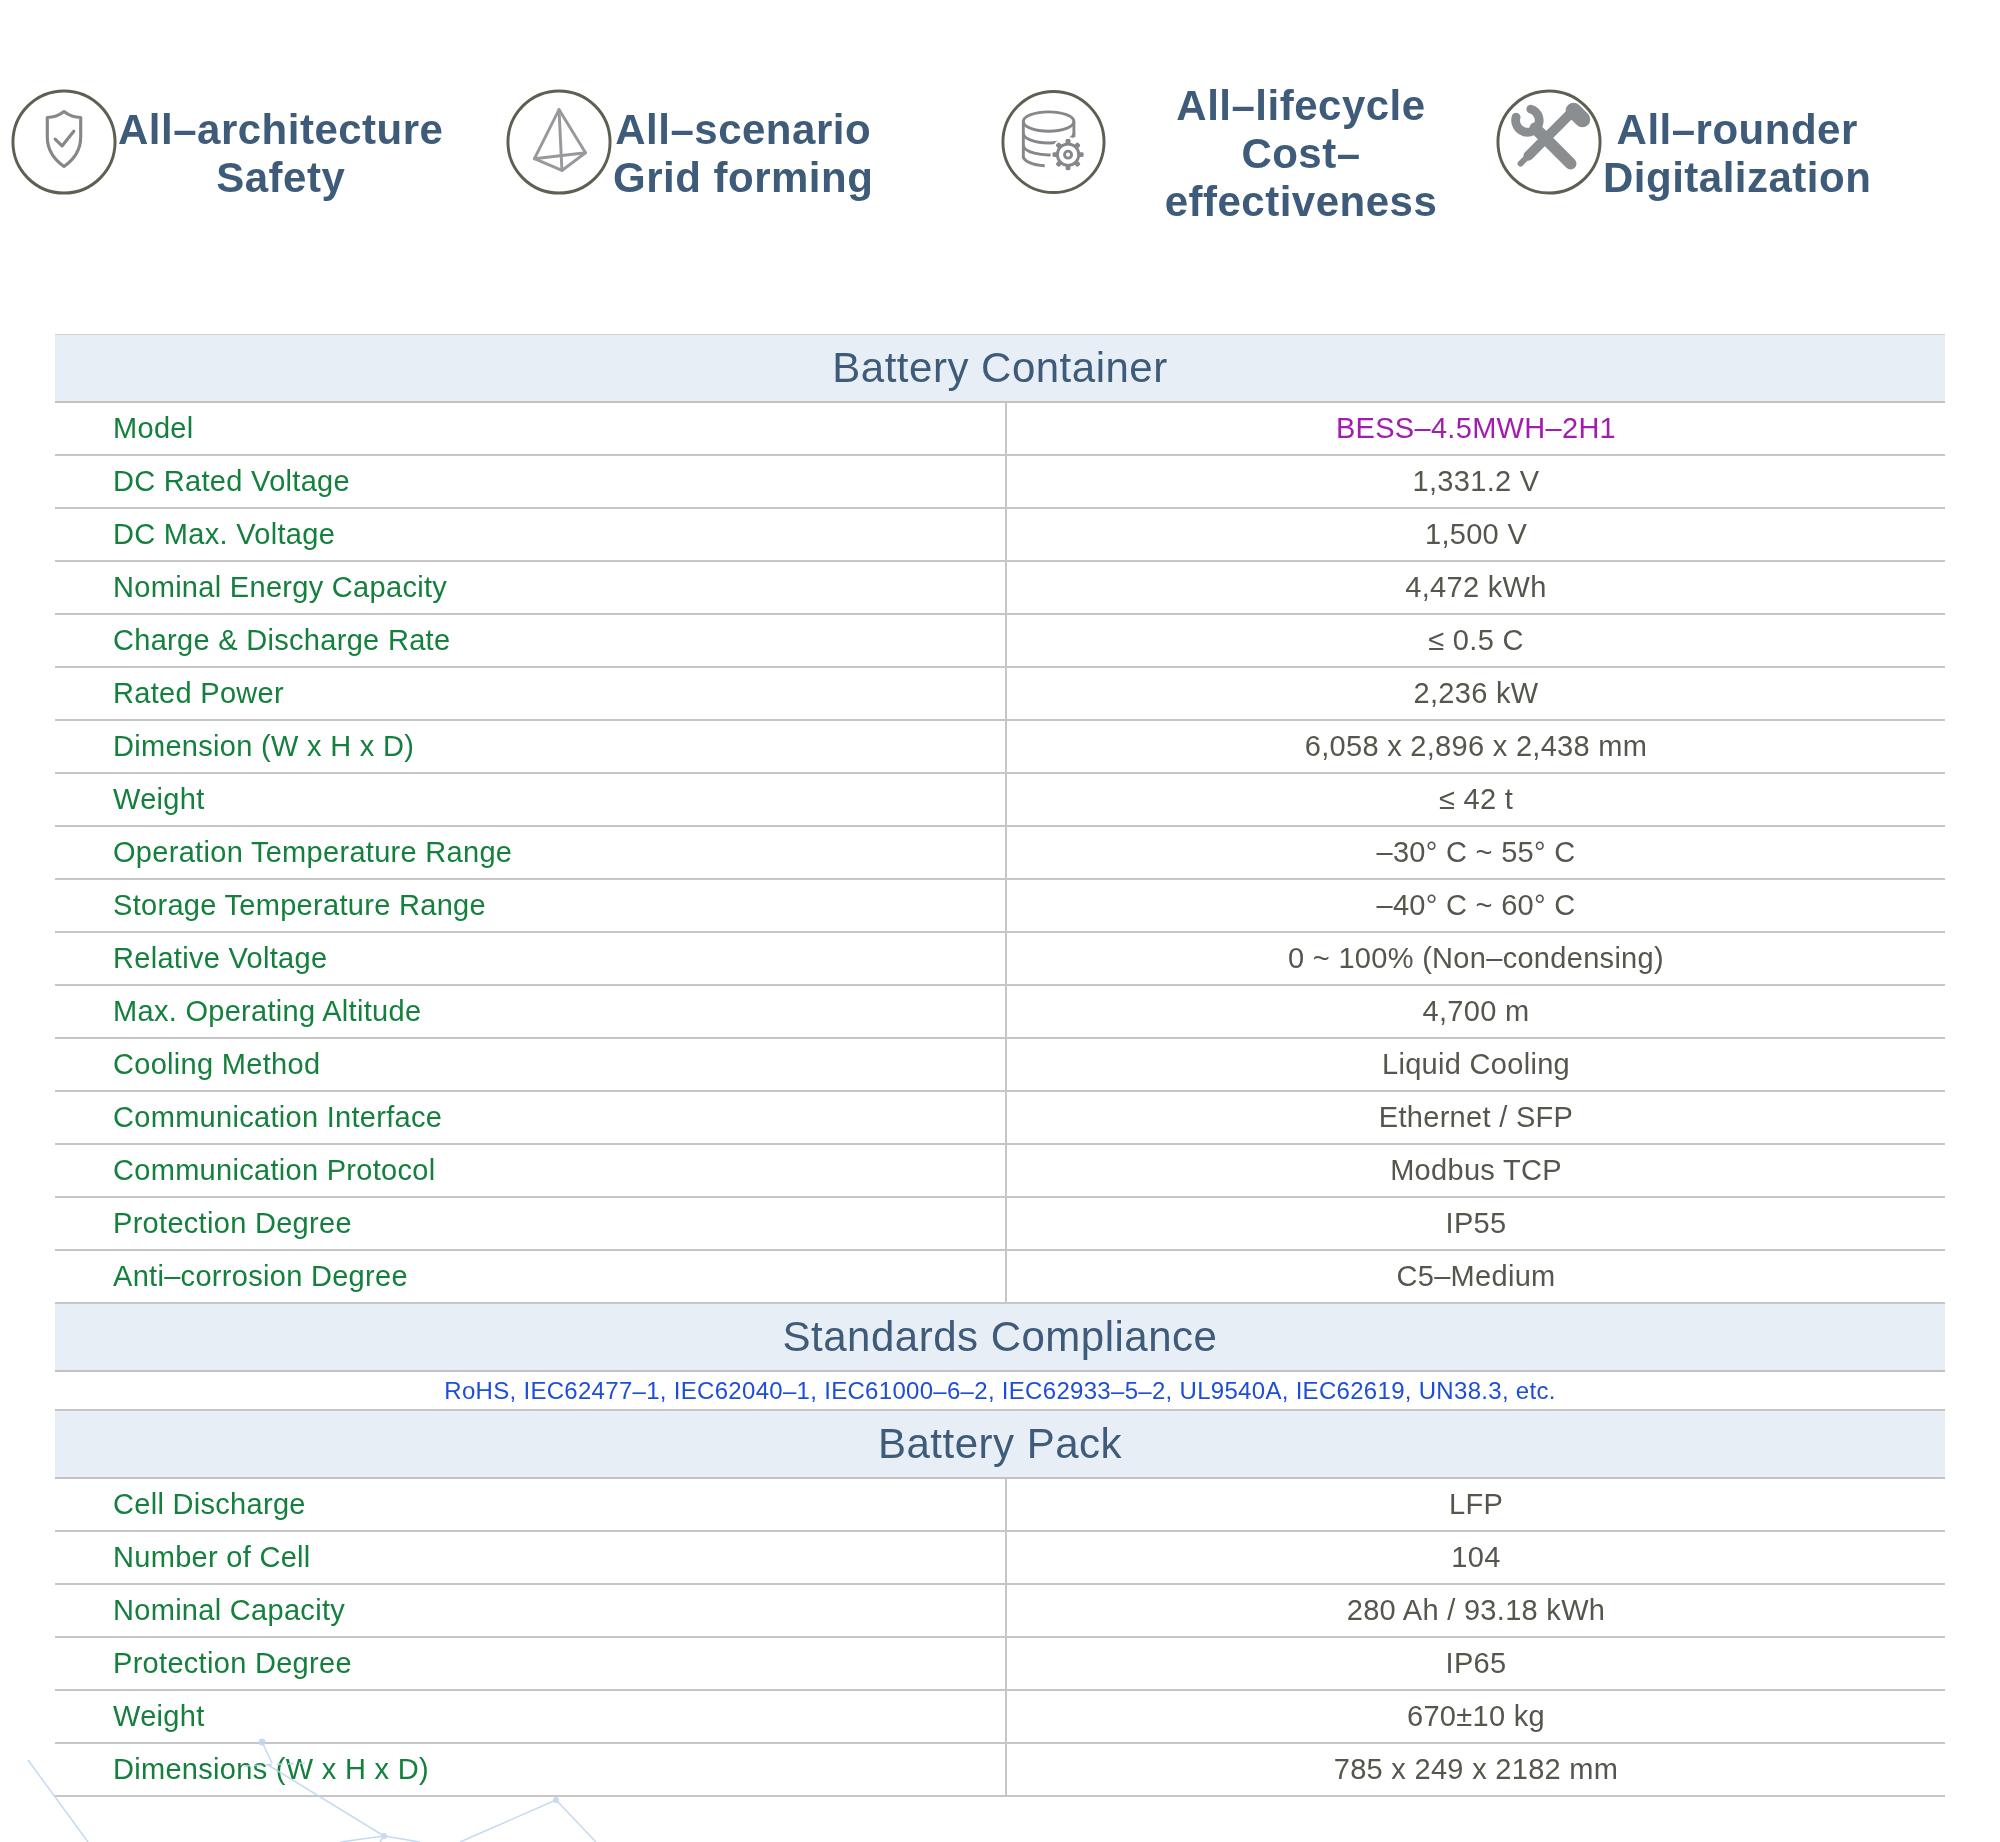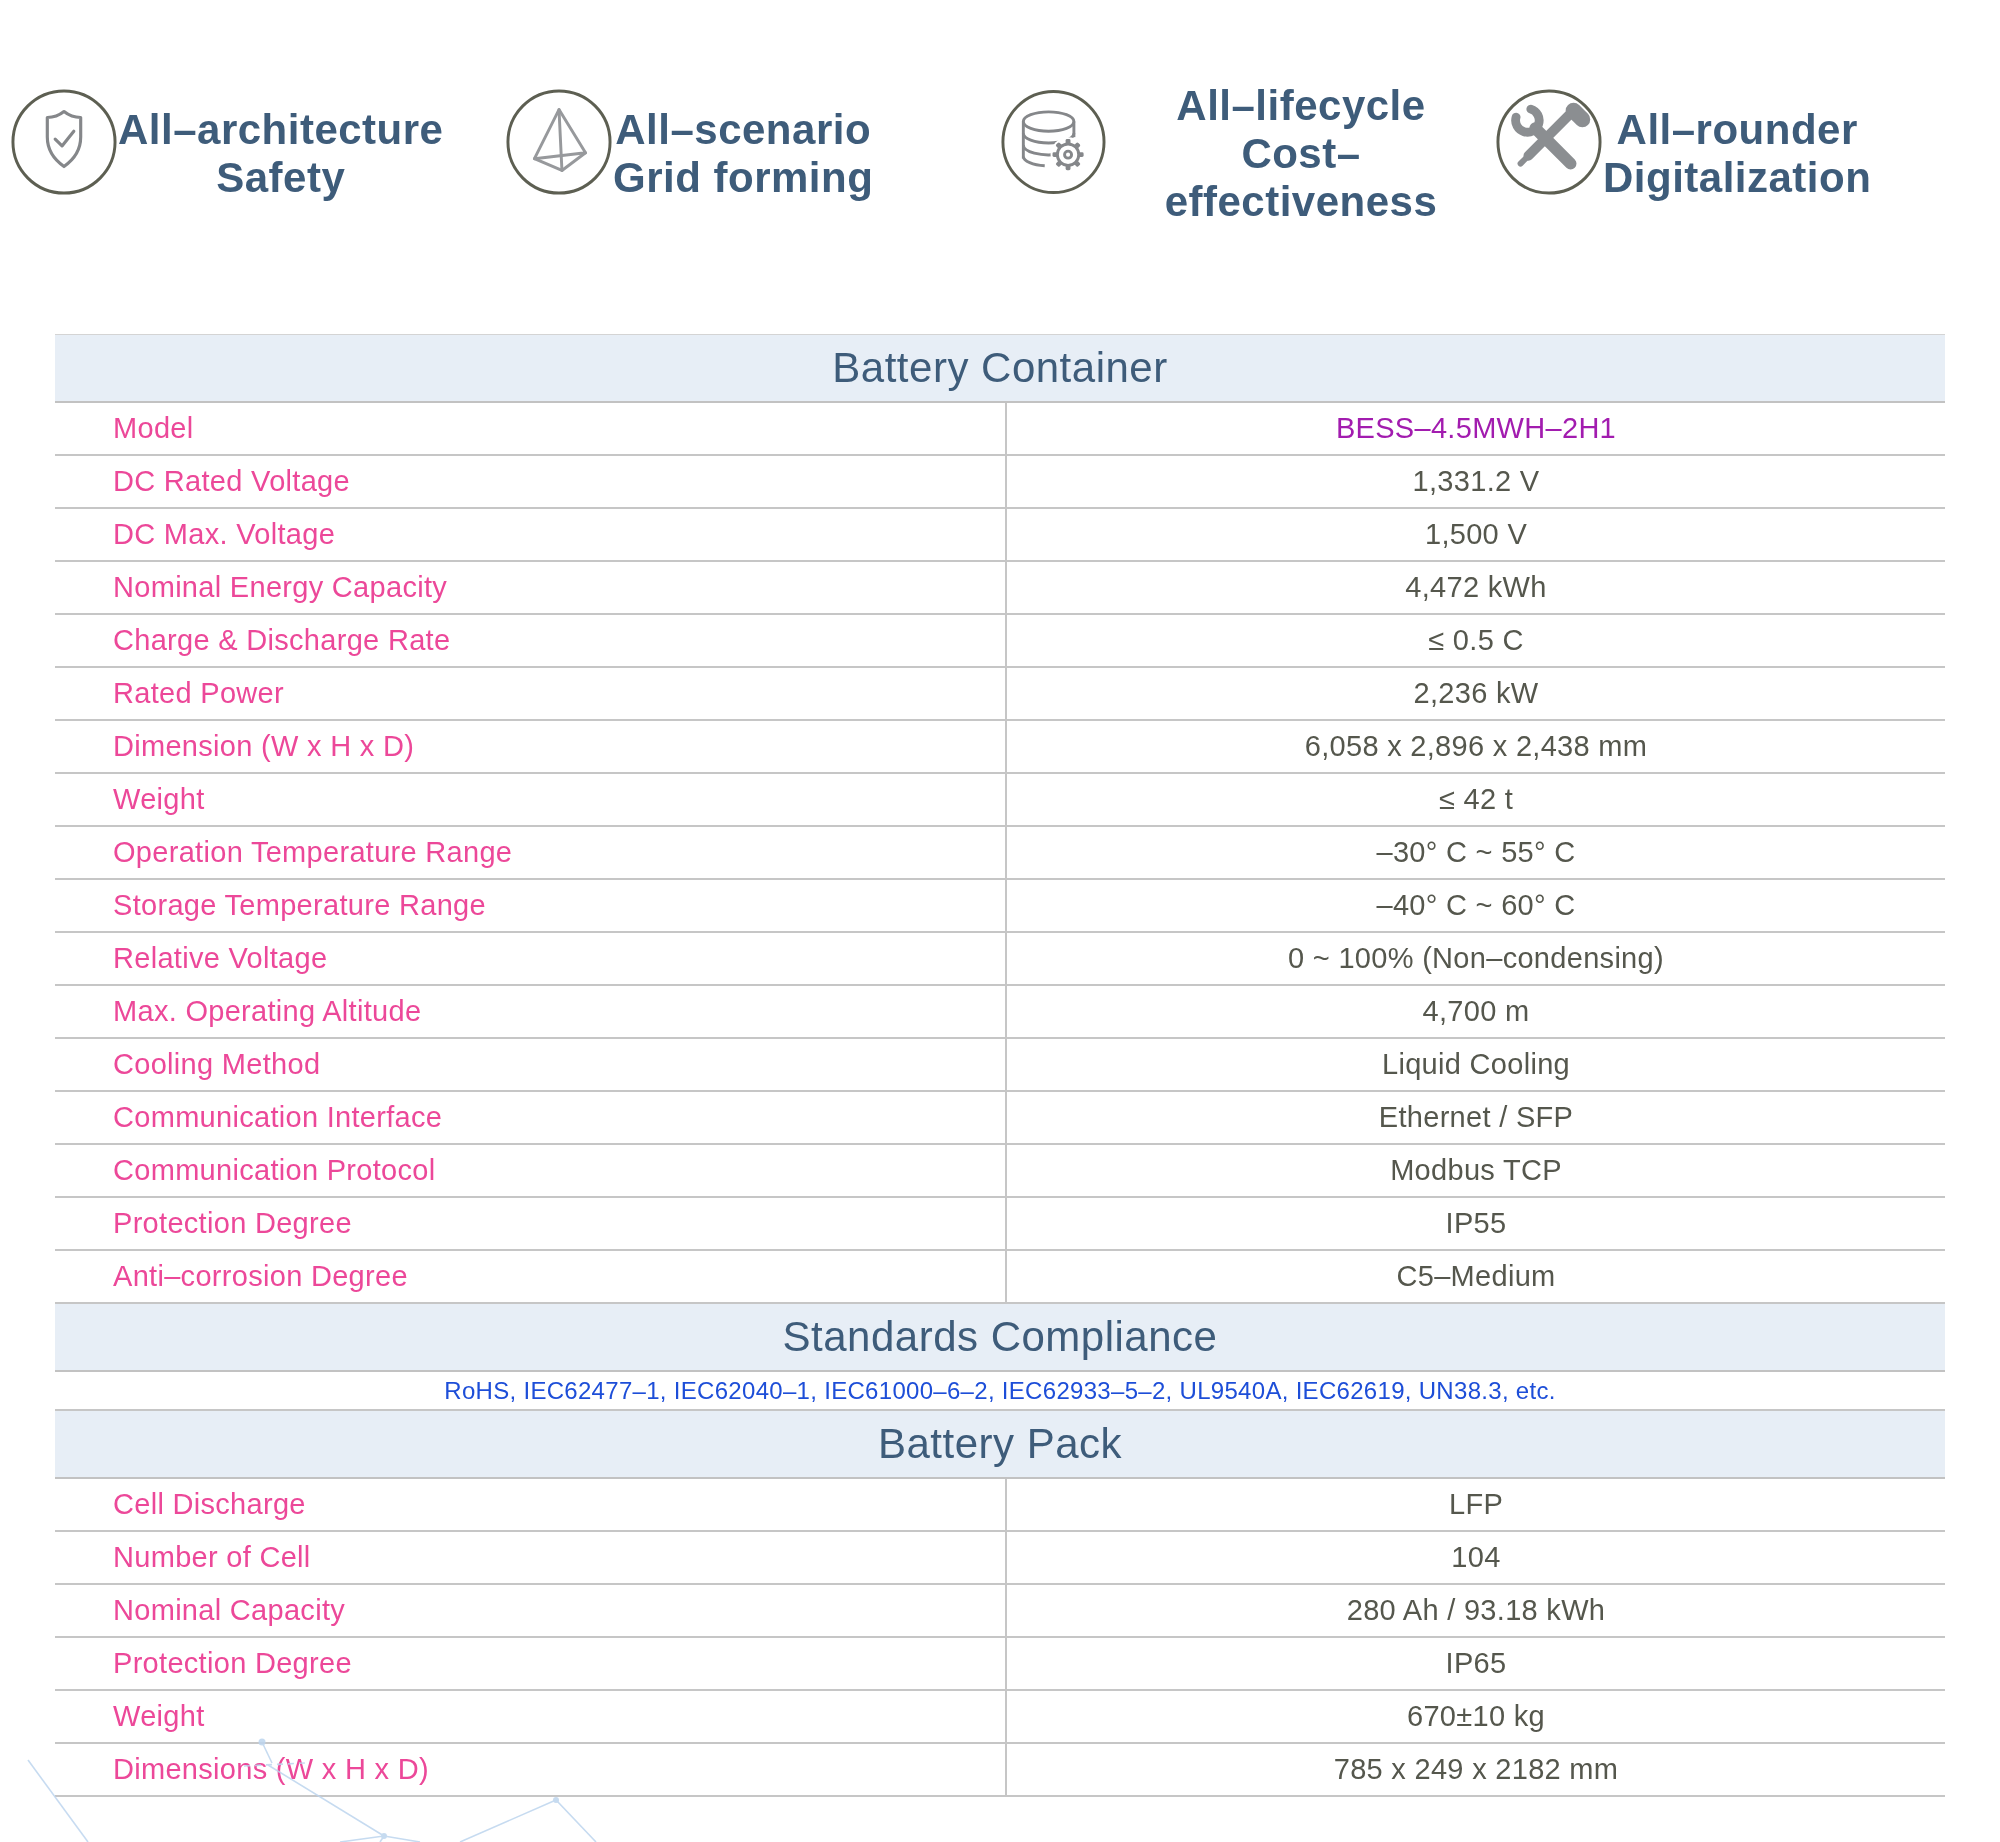--- a/index.html
+++ b/index.html
@@ -33,21 +33,21 @@
     font-size:42px;color:#3e5c7a;letter-spacing:0.5px;
     box-sizing:border-box;
   }
   .spec-row{
     height:53px;display:flex;box-sizing:border-box;
     border-bottom:2px solid #c6c6c6;
   }
   .spec-label{
     width:952px;box-sizing:border-box;flex:none;
     padding-left:58px;display:flex;align-items:center;
-    font-size:29px;color:#ec4899;letter-spacing:0.3px;
+    font-size:29px;color:#15803d;letter-spacing:0.3px;
     border-right:2px solid #c6c6c6;
   }
   .spec-value{
     flex:1;display:flex;align-items:center;justify-content:center;
     font-size:29px;color:#55574d;letter-spacing:0.3px;
   }
   .spec-value.accent{color:#a21caf;}
   .note-row{
     height:39px;display:flex;align-items:center;justify-content:center;
     box-sizing:border-box;border-bottom:2px solid #c6c6c6;

